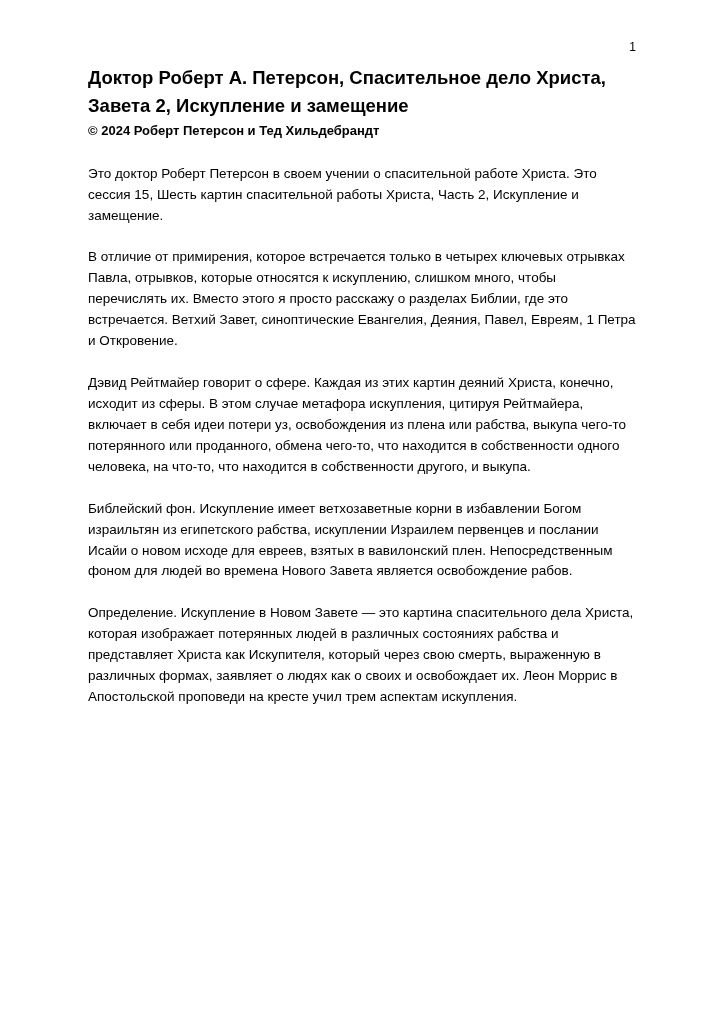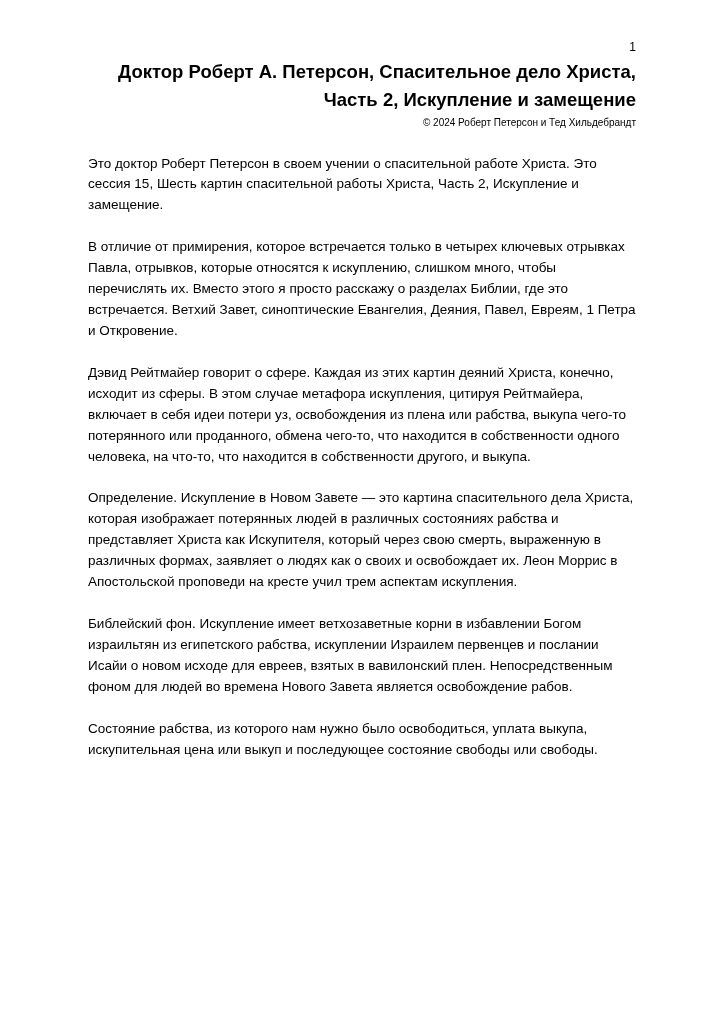--- a/index.html
+++ b/index.html
@@ -19,35 +19,35 @@
     color: #000000;
   }
   .page-number {
     position: absolute;
     top: 40px;
     right: 88px;
     font-size: 12px;
     color: #000000;
   }
   .doc-header {
-    margin-top: 20px;
-    text-align: right;
+    margin-top: 26px;
+    text-align: left;
   }
   .doc-title {
     font-size: 18.5px;
     font-weight: bold;
     line-height: 1.5;
     margin: 0;
   }
   .doc-title .title-line {
     display: block;
   }
   .doc-copyright {
-    font-size: 10px;
-    font-weight: normal;
+    font-size: 13px;
+    font-weight: bold;
     margin: 2px 0 0 0;
     line-height: 1.4;
   }
   .doc-body {
     margin-top: 24px;
   }
   .doc-body p {
     font-size: 13.5px;
     line-height: 1.55;
     margin: 12px 0 21px 0;
@@ -61,27 +61,26 @@
 </head>
 <body>
 
 <div class="page">
 
   <div class="page-number">1</div>
 
   <div class="doc-header">
     <h1 class="doc-title">
       <span class="title-line">Доктор Роберт А. Петерсон, Спасительное дело Христа,</span>
-      <span class="title-line">Часть 2, Искупление и замещение</span>
+      <span class="title-line">Завета 2, Искупление и замещение</span>
     </h1>
     <div class="doc-copyright">© 2024 Роберт Петерсон и Тед Хильдебрандт</div>
   </div>
 
   <div class="doc-body">
     <p>Это доктор Роберт Петерсон в своем учении о спасительной работе Христа. Это сессия 15, Шесть картин спасительной работы Христа, Часть 2, Искупление и замещение.</p>
     <p>В отличие от примирения, которое встречается только в четырех ключевых отрывках Павла, отрывков, которые относятся к искуплению, слишком много, чтобы перечислять их. Вместо этого я просто расскажу о разделах Библии, где это встречается. Ветхий Завет, синоптические Евангелия, Деяния, Павел, Евреям, 1 Петра и Откровение.</p>
     <p>Дэвид Рейтмайер говорит о сфере. Каждая из этих картин деяний Христа, конечно, исходит из сферы. В этом случае метафора искупления, цитируя Рейтмайера, включает в себя идеи потери уз, освобождения из плена или рабства, выкупа чего-то потерянного или проданного, обмена чего-то, что находится в собственности одного человека, на что-то, что находится в собственности другого, и выкупа.</p>
+    <p>Библейский фон. Искупление имеет ветхозаветные корни в избавлении Богом израильтян из египетского рабства, искуплении Израилем первенцев и послании Исайи о новом исходе для евреев, взятых в вавилонский плен. Непосредственным фоном для людей во времена Нового Завета является освобождение рабов.</p>
     <p>Определение. Искупление в Новом Завете — это картина спасительного дела Христа, которая изображает потерянных людей в различных состояниях рабства и представляет Христа как Искупителя, который через свою смерть, выраженную в различных формах, заявляет о людях как о своих и освобождает их. Леон Моррис в Апостольской проповеди на кресте учил трем аспектам искупления.</p>
-    <p>Библейский фон. Искупление имеет ветхозаветные корни в избавлении Богом израильтян из египетского рабства, искуплении Израилем первенцев и послании Исайи о новом исходе для евреев, взятых в вавилонский плен. Непосредственным фоном для людей во времена Нового Завета является освобождение рабов.</p>
-    <p>Состояние рабства, из которого нам нужно было освободиться, уплата выкупа, искупительная цена или выкуп и последующее состояние свободы или свободы.</p>
   </div>
 
 </div>
 
 </body></html>

